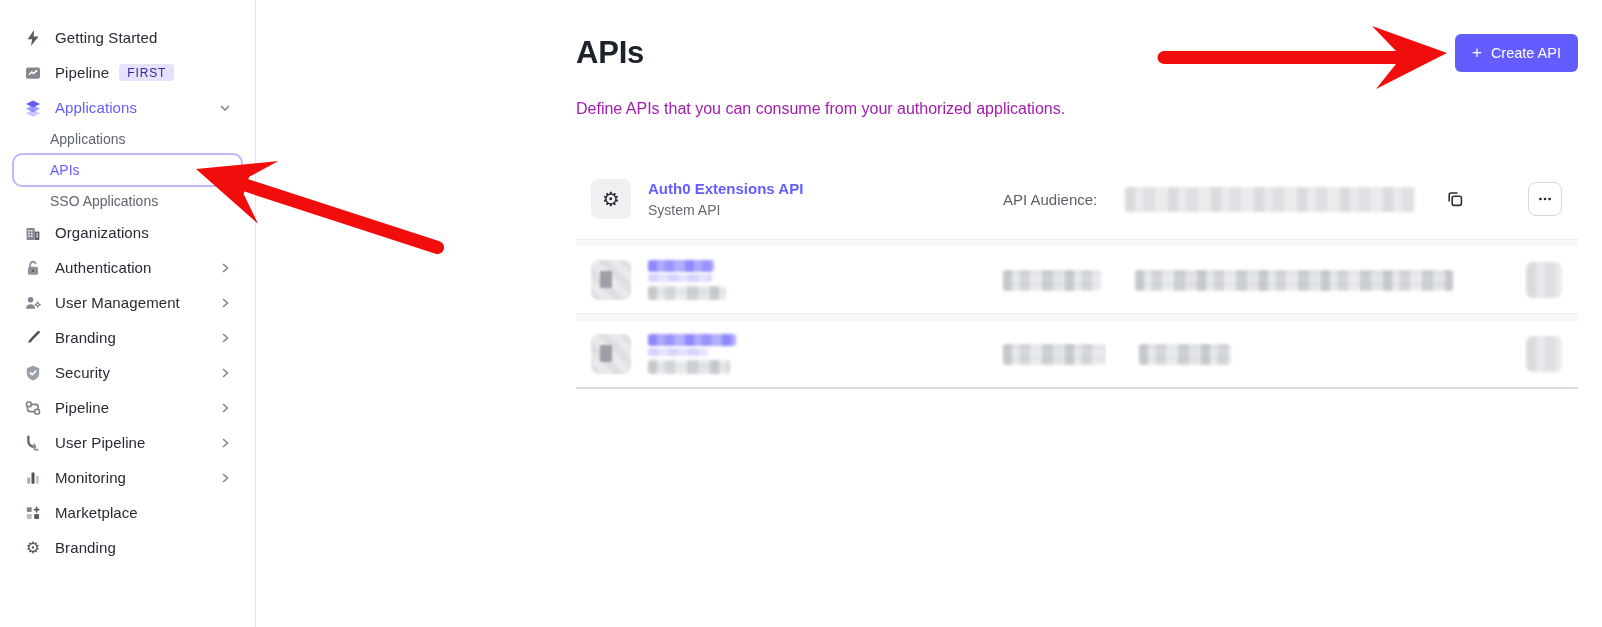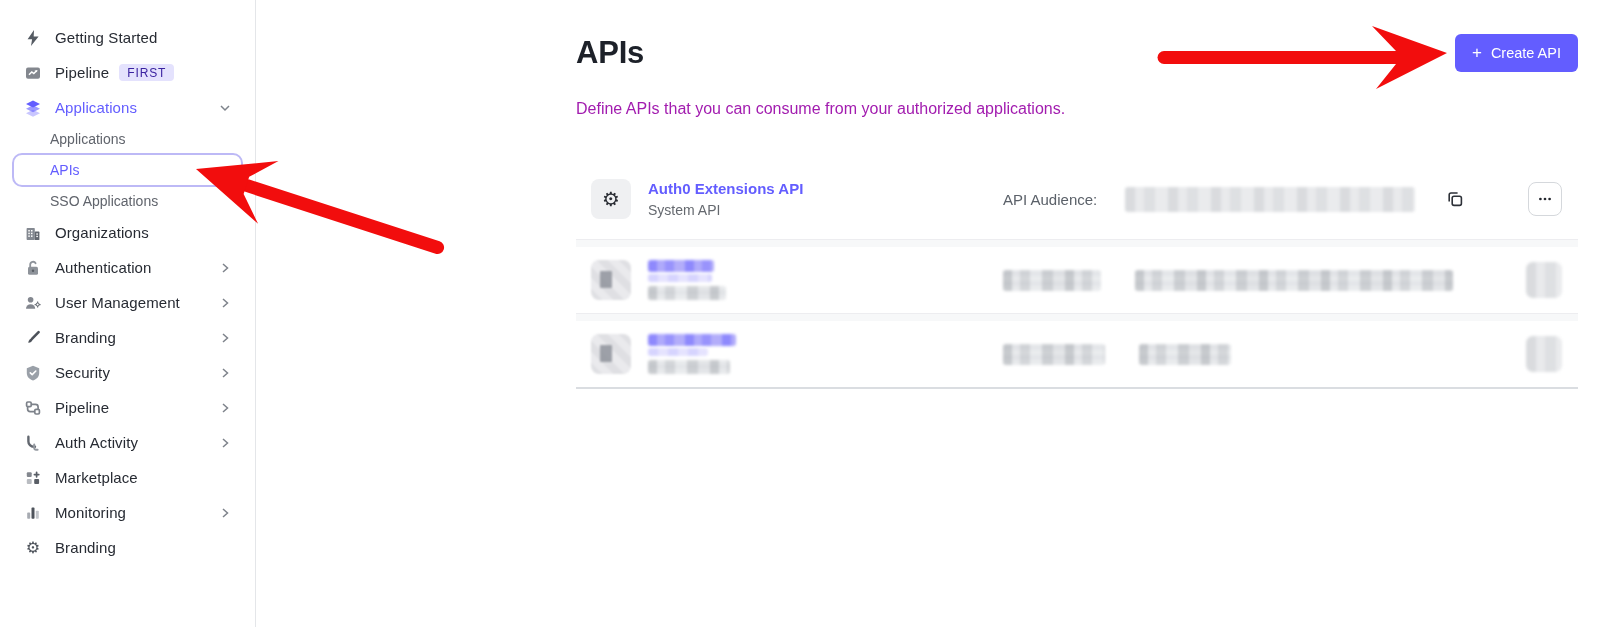--- a/index.html
+++ b/index.html
@@ -261,57 +261,57 @@
       </span>
     </div>
 
     <div class="nav-item">
       <span class="nicon">
         <svg width="18" height="18" viewBox="0 0 18 18" fill="none">
             <path d="M4.4 2.8 v4.6 a5.4 5.4 0 0 0 5.4 5.4 h1.2" stroke="#62676f" stroke-width="2.4" stroke-linecap="round"></path>
             <path d="M10.2 10.4 v3.6 a1.8 1.8 0 0 0 1.8 1.8 h1.6" stroke="#9499a0" stroke-width="2" stroke-linecap="round"></path>
           </svg>
       </span>
-      <span class="nlabel">Auth Activity</span>
+      <span class="nlabel">User Pipeline</span>
+      <span class="chev">
+        <svg width="16" height="16" viewBox="0 0 16 16">
+            <polyline points="6,4 10.5,8 6,12" fill="none" stroke="#7e838b" stroke-width="1.5"></polyline>
+          </svg>
+      </span>
+    </div>
+
+    <div class="nav-item">
+      <span class="nicon">
+        <svg width="18" height="18" viewBox="0 0 18 18">
+            <rect x="3.2" y="8.6" width="3" height="6.2" rx=".8" fill="#a7abb2"></rect>
+            <rect x="7.5" y="3.6" width="3" height="11.2" rx=".8" fill="#4e535b"></rect>
+            <rect x="11.8" y="6.8" width="3" height="8" rx=".8" fill="#c3c6cb"></rect>
+          </svg>
+      </span>
+      <span class="nlabel">Monitoring</span>
       <span class="chev">
         <svg width="16" height="16" viewBox="0 0 16 16">
             <polyline points="6,4 10.5,8 6,12" fill="none" stroke="#7e838b" stroke-width="1.5"></polyline>
           </svg>
       </span>
     </div>
 
     <div class="nav-item">
       <span class="nicon">
         <svg width="18" height="18" viewBox="0 0 18 18">
             <rect x="2.8" y="3.2" width="4.9" height="4.9" rx="1" fill="#83878e"></rect>
             <rect x="2.8" y="10" width="4.9" height="4.9" rx="1" fill="#b9bcc1"></rect>
             <rect x="10.2" y="10" width="4.9" height="4.9" rx="1" fill="#595e66"></rect>
             <g stroke="#595e66" stroke-width="1.7" stroke-linecap="round">
               <line x1="12.6" y1="3.4" x2="12.6" y2="7.8"></line>
               <line x1="10.4" y1="5.6" x2="14.8" y2="5.6"></line>
             </g>
           </svg>
       </span>
       <span class="nlabel">Marketplace</span>
-    </div>
-
-    <div class="nav-item">
-      <span class="nicon">
-        <svg width="18" height="18" viewBox="0 0 18 18">
-            <rect x="3.2" y="8.6" width="3" height="6.2" rx=".8" fill="#a7abb2"></rect>
-            <rect x="7.5" y="3.6" width="3" height="11.2" rx=".8" fill="#4e535b"></rect>
-            <rect x="11.8" y="6.8" width="3" height="8" rx=".8" fill="#c3c6cb"></rect>
-          </svg>
-      </span>
-      <span class="nlabel">Monitoring</span>
-      <span class="chev">
-        <svg width="16" height="16" viewBox="0 0 16 16">
-            <polyline points="6,4 10.5,8 6,12" fill="none" stroke="#7e838b" stroke-width="1.5"></polyline>
-          </svg>
-      </span>
     </div>
 
 
     <div class="nav-item">
       <span class="nicon">
           <span class="icon-gray">⚙</span>
         </span>
       <span class="nlabel">Branding</span>
     </div>
 

